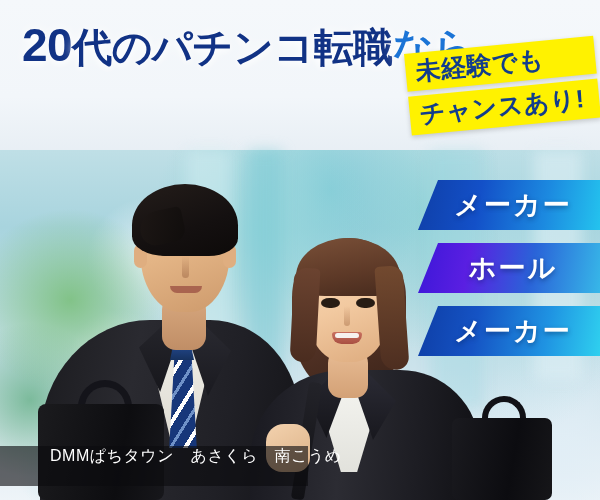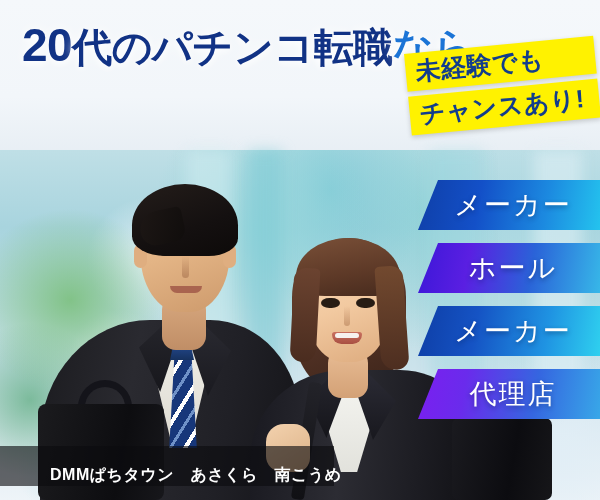--- a/index.html
+++ b/index.html
@@ -237,35 +237,35 @@
   .badge-line.l2{margin-top:5px;}
 
   
   .bars{position:absolute;left:0;top:0;width:600px;height:500px;}
   .bar{
     position:absolute;right:0;height:50px;width:182px;
     clip-path:polygon(11% 0%, 100% 0%, 100% 100%, 0% 100%);
     display:flex;align-items:center;justify-content:center;
   }
   .bar span{
-    color:#ffffff;font-size:27px;font-weight:400;letter-spacing:2px;
+    color:#ffffff;font-size:27px;font-weight:700;letter-spacing:2px;
     white-space:nowrap;text-shadow:0 2px 5px rgba(0,24,70,.45);
     padding-left:8px;
   }
   .bar.b1{top:180px;background:linear-gradient(100deg,#0f3fa8 0%,#1350c8 34%,#1c8ae0 70%,#24c3ee 100%);}
   .bar.b2{top:243px;background:linear-gradient(100deg,#3c17d8 0%,#5a1fe2 28%,#2a63d8 62%,#37b7e8 100%);}
   .bar.b3{top:306px;background:linear-gradient(100deg,#0e3ea6 0%,#1553c4 32%,#1f93e2 70%,#2fd0ef 100%);}
   .bar.b4{top:369px;background:linear-gradient(100deg,#7a1ff0 0%,#6a2bec 26%,#3566e0 64%,#38a7e8 100%);}
   .bar.b5{top:432px;background:linear-gradient(100deg,#0f47b4 0%,#1a63d2 32%,#22a0e6 72%,#31d4f0 100%);}
 
   
   .caption{
-    position:absolute;left:0;top:446px;width:334px;height:40px;
+    position:absolute;left:0;top:446px;width:308px;height:40px;
     background:rgba(12,12,14,.62);
-    display:flex;align-items:flex-end;font-weight:bold;
+    display:flex;align-items:flex-start;
   }
   .caption span{
     color:#ffffff;font-size:16px;letter-spacing:0.5px;
     padding-left:50px;white-space:nowrap;
   }
 </style>
 </head>
 <body>
 
 <div id="banner">
@@ -339,22 +339,19 @@
   <div class="bars">
     <div class="bar b1">
       <span>メーカー</span>
     </div>
     <div class="bar b2">
       <span>ホール</span>
     </div>
     <div class="bar b3">
       <span>メーカー</span>
     </div>
-    <div class="bar b4">
-      <span>代理店</span>
-    </div>
   </div>
 
   <div class="caption">
     <span>DMMぱちタウン　あさくら　南こうめ</span>
   </div>
 
 </div>
 
 </body></html>

